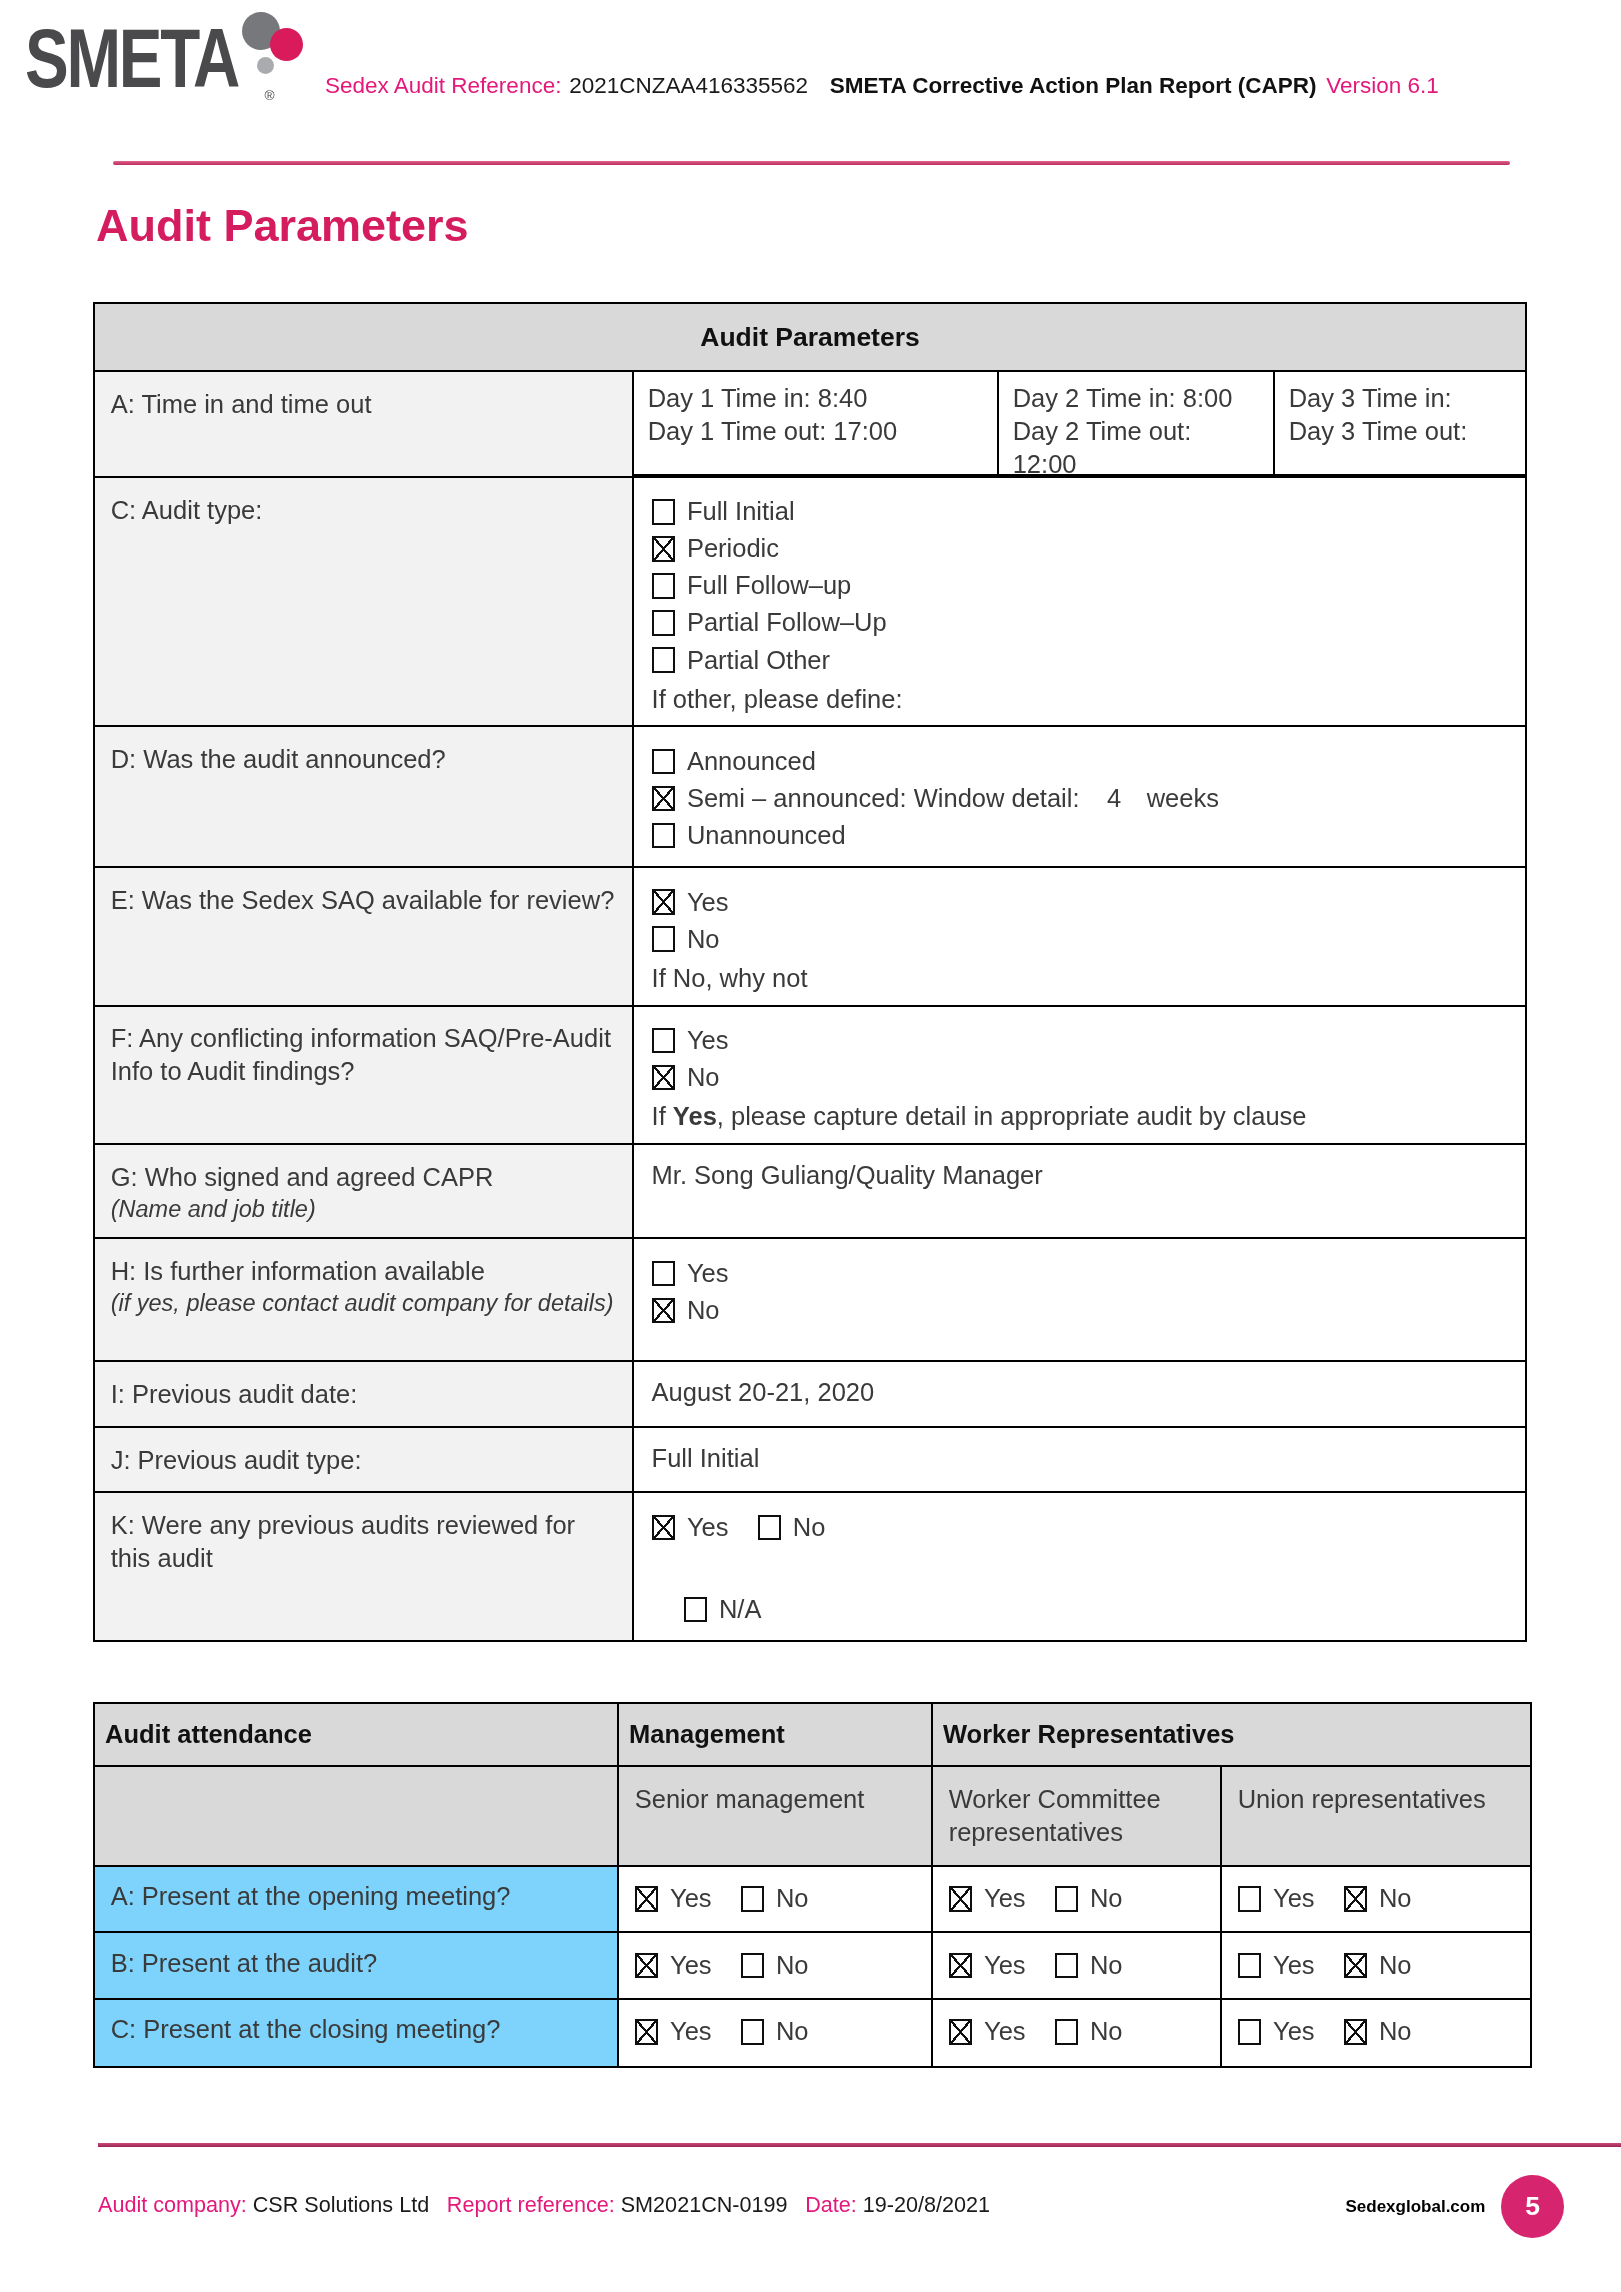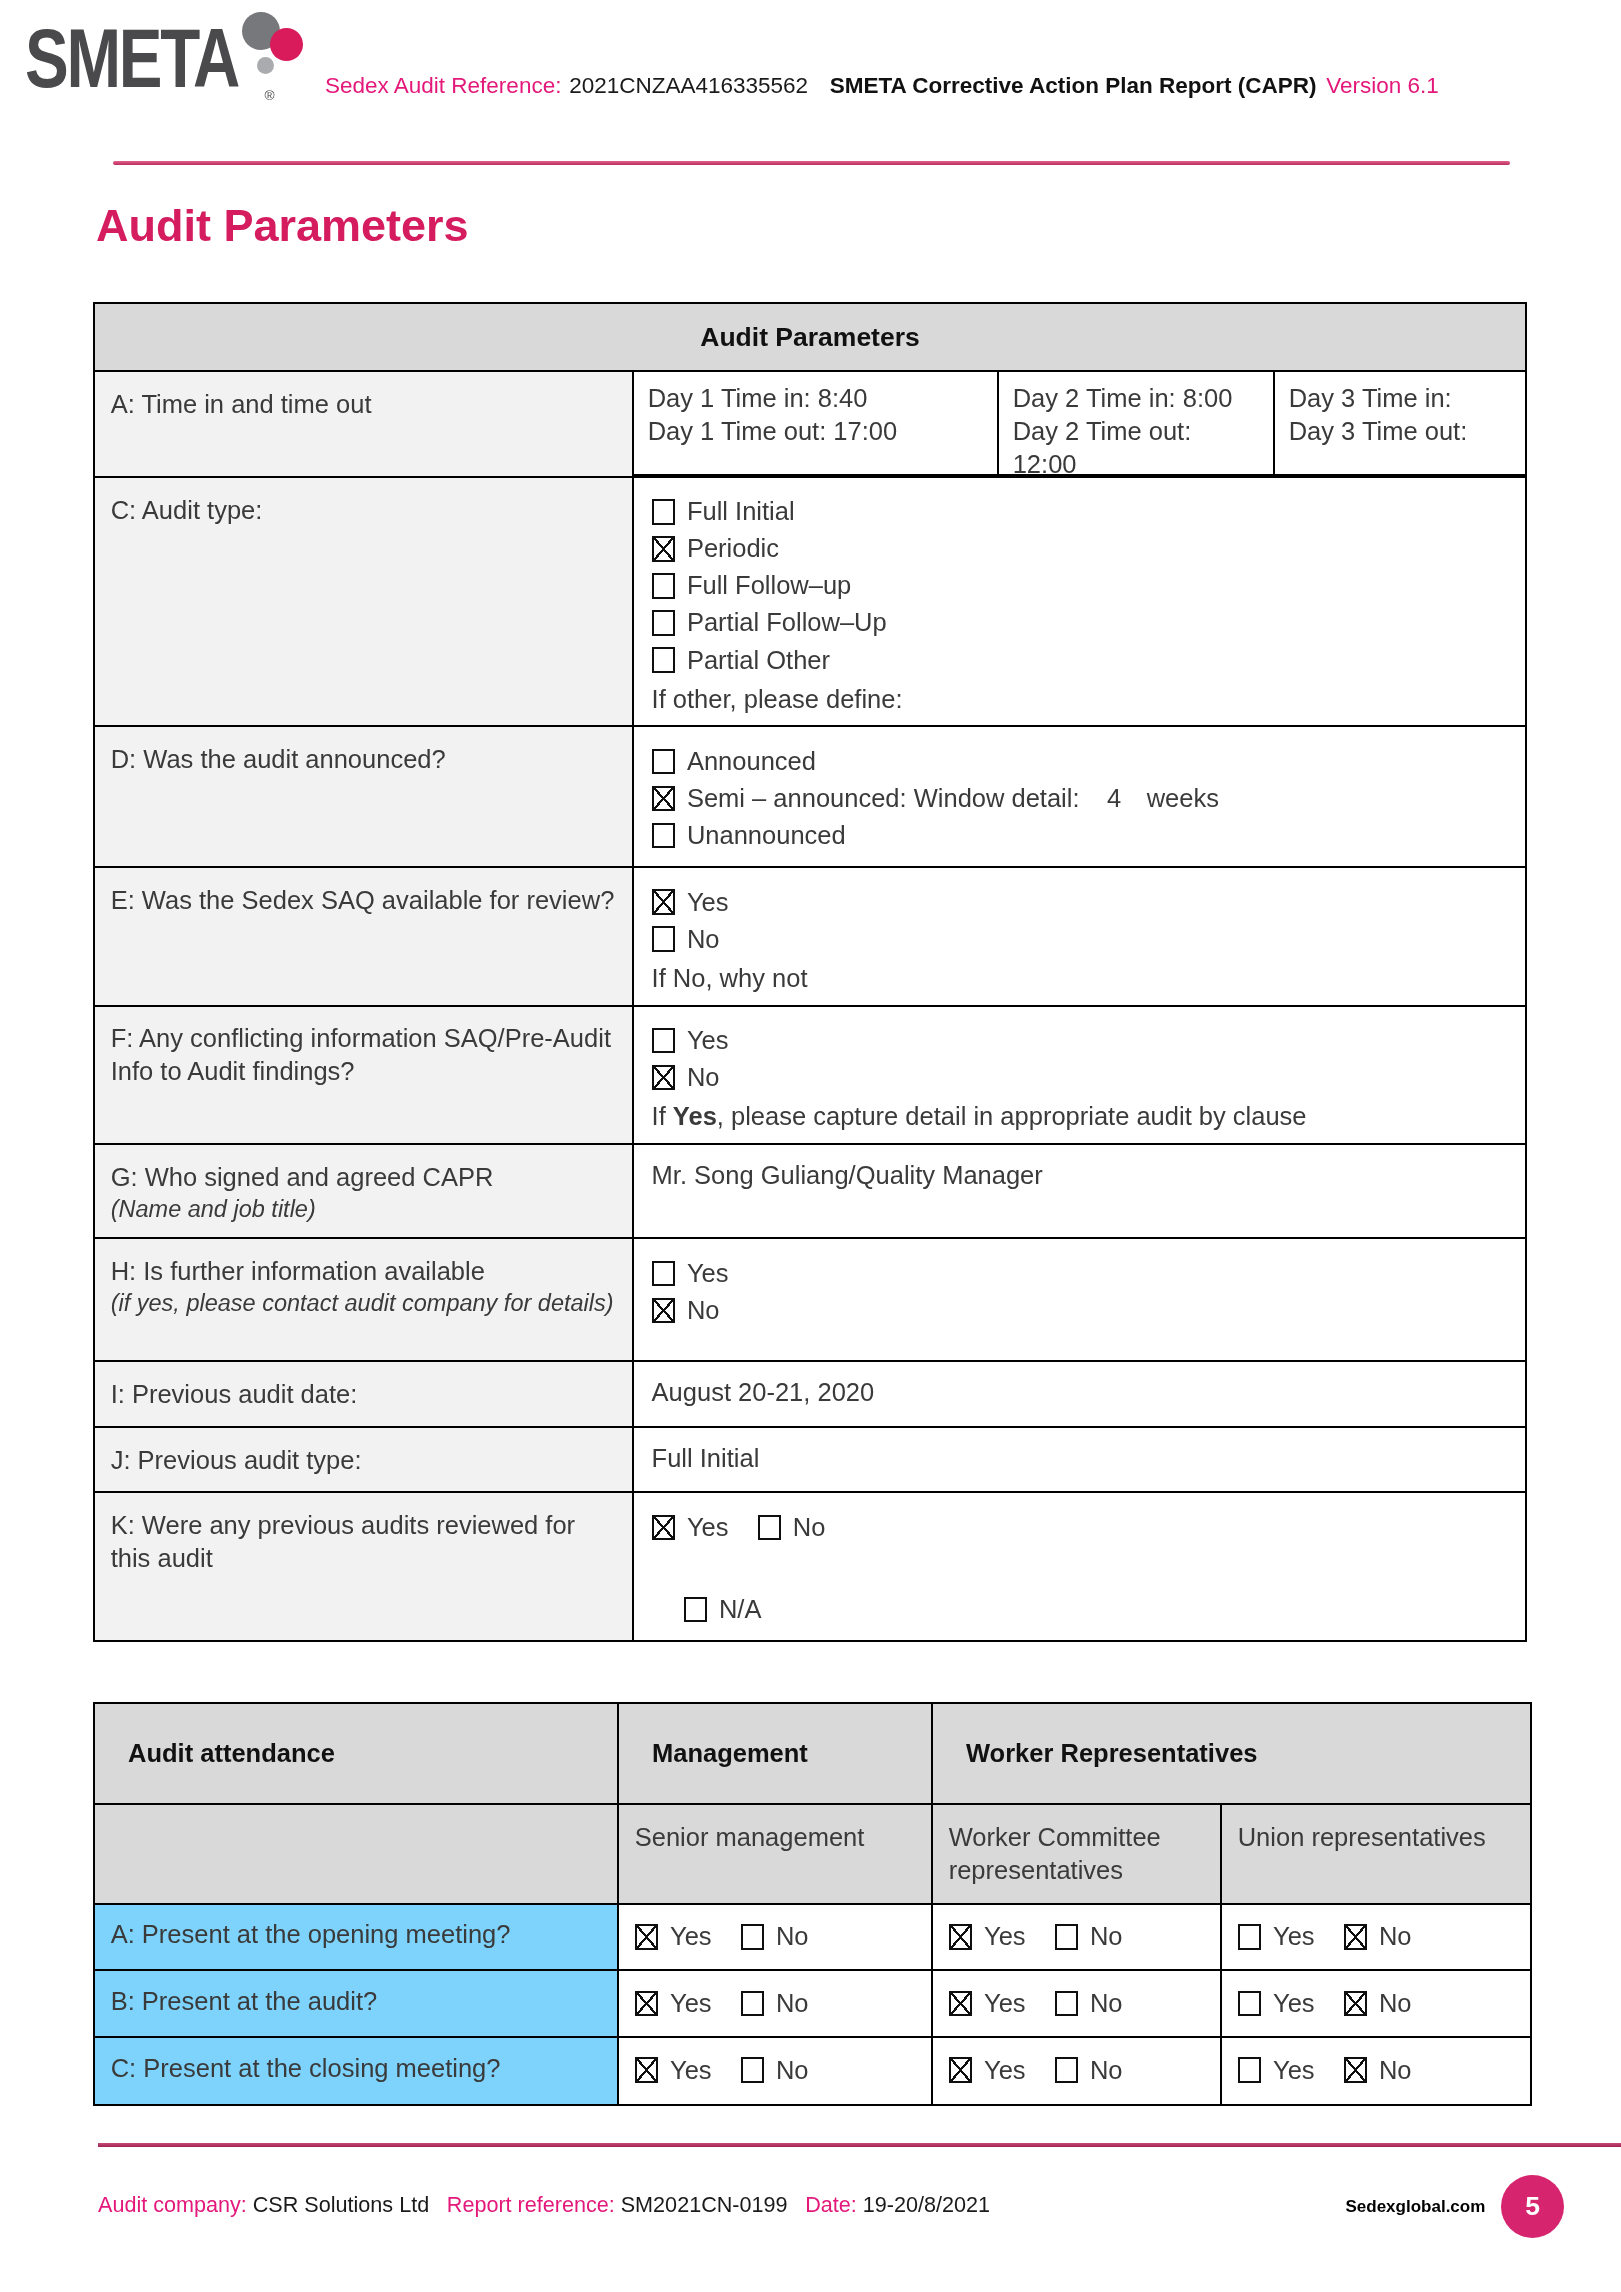--- a/index.html
+++ b/index.html
@@ -67,21 +67,21 @@
       linear-gradient(to top right,transparent 46%,#0f0f0f 46%,#0f0f0f 54%,transparent 54%),
       linear-gradient(to bottom right,transparent 46%,#0f0f0f 46%,#0f0f0f 54%,transparent 54%);
   }
   .inline-opts{display:flex;gap:29px;align-items:center;}
   .win-val{margin-left:27.4px;}
   .win-unit{margin-left:25.5px;text-align:right;}
   .note-line{margin-top:5.9px;}
   .gap-top{margin-top:45px;margin-left:32px;}
 
   
-  #table2 .hdr{background:#d9d9d9;font-weight:bold;color:#111;padding:33px;vertical-align:middle;}
+  #table2 .hdr{background:#d9d9d9;font-weight:bold;color:#111;padding:10px;vertical-align:middle;}
   #table2 .sub{background:#d9d9d9;padding:15.7px;}
   #table2 .albl{background:#7dd3fc;padding:13.7px 15.7px;}
   #table2 .acell{padding:11.8px 15.7px;background:#fff;}
 
   
   #footer-rule{left:98px;top:2143px;width:1523px;height:3.9px;
     background:linear-gradient(#c84a77,#9e2450);}
   #footer-left{left:98px;top:2192px;font-size:21.6px;white-space:nowrap;color:#1a1a1a;}
   #footer-left .pink-label{margin-left:17.6px;}
   #footer-left .pink-label:first-child{margin-left:0;}

